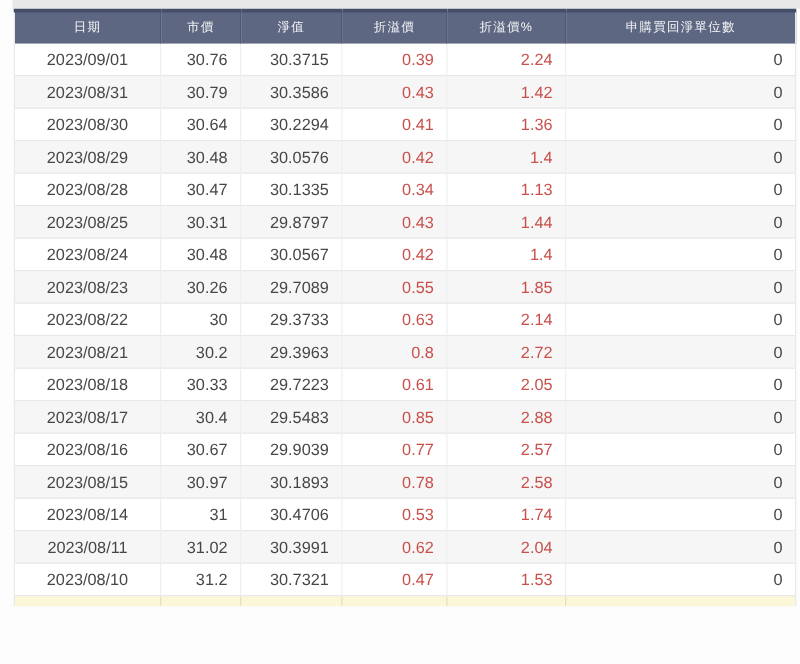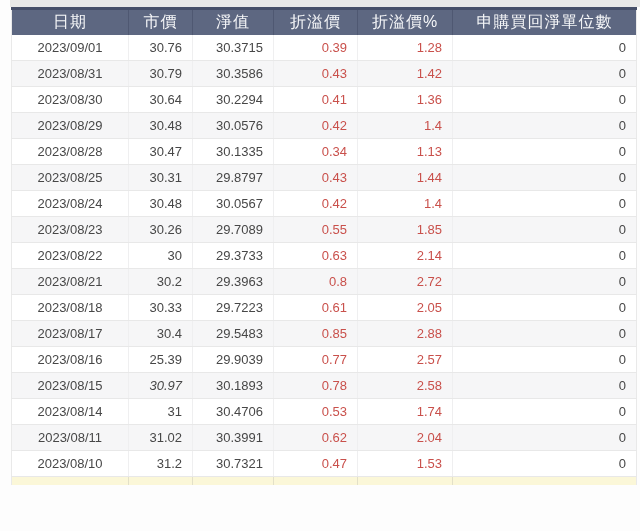--- a/index.html
+++ b/index.html
@@ -14,21 +14,21 @@
     position: absolute; top: 0; left: 10px; right: 0; height: 7px;
     background: #e8e8e8;
   }
   table.quote-table {
     position: absolute; left: 11px; top: 7px; width: 625px;
     border-collapse: collapse; table-layout: fixed;
     border-left: 1px solid #e9e9e9; border-right: 1px solid #e9e9e9;
   }
   thead th {
     background: #5d6781; color: #f5f6f8;
-    font-size: 16px; font-weight: normal;
+    font-size: 10px; font-weight: normal;
     height: 26px; padding: 0;
     border-top: 3px solid #454e68;
     border-left: 1px solid #4f5872;
     text-align: center; letter-spacing: 1px;
   }
   thead th:first-child { border-left: none; }
   tbody td {
     font-size: 13px; color: #474747;
     height: 26px; padding: 0 10px;
     border-bottom: 1px solid #e8e8e8;
@@ -68,21 +68,21 @@
         <th>折溢價%</th>
         <th>申購買回淨單位數</th>
       </tr>
   </thead>
   <tbody>
       <tr>
         <td style="text-align: center;">2023/09/01</td>
         <td style="text-align: right;">30.76</td>
         <td style="text-align: right;">30.3715</td>
         <td class="red" style="text-align: right; margin-top: 22px;">0.39</td>
-        <td class="red" style="text-align: right;">1.28</td>
+        <td class="red" style="text-align: right;">2.24</td>
         <td style="text-align: right;">0</td>
       </tr>
       <tr class="alt">
         <td style="text-align: center;">2023/08/31</td>
         <td style="text-align: right;">30.79</td>
         <td style="text-align: right;">30.3586</td>
         <td class="red" style="text-align: right;">0.43</td>
         <td class="red" style="text-align: right;">1.42</td>
         <td style="text-align: right;">0</td>
       </tr>
@@ -161,29 +161,29 @@
       <tr class="alt">
         <td style="text-align: center;">2023/08/17</td>
         <td style="text-align: right;">30.4</td>
         <td style="text-align: right;">29.5483</td>
         <td class="red" style="text-align: right;">0.85</td>
         <td class="red" style="text-align: right;">2.88</td>
         <td style="text-align: right;">0</td>
       </tr>
       <tr>
         <td style="text-align: center;">2023/08/16</td>
-        <td style="text-align: right;">25.39</td>
+        <td style="text-align: right;">30.67</td>
         <td style="text-align: right;">29.9039</td>
         <td class="red" style="text-align: right;">0.77</td>
         <td class="red" style="text-align: right;">2.57</td>
         <td style="text-align: right;">0</td>
       </tr>
       <tr class="alt">
         <td style="text-align: center;">2023/08/15</td>
-        <td style="text-align: right; font-style: italic;">30.97</td>
+        <td style="text-align: right;">30.97</td>
         <td style="text-align: right;">30.1893</td>
         <td class="red" style="text-align: right;">0.78</td>
         <td class="red" style="text-align: right;">2.58</td>
         <td style="text-align: right;">0</td>
       </tr>
       <tr>
         <td style="text-align: center;">2023/08/14</td>
         <td style="text-align: right;">31</td>
         <td style="text-align: right;">30.4706</td>
         <td class="red" style="text-align: right;">0.53</td>

